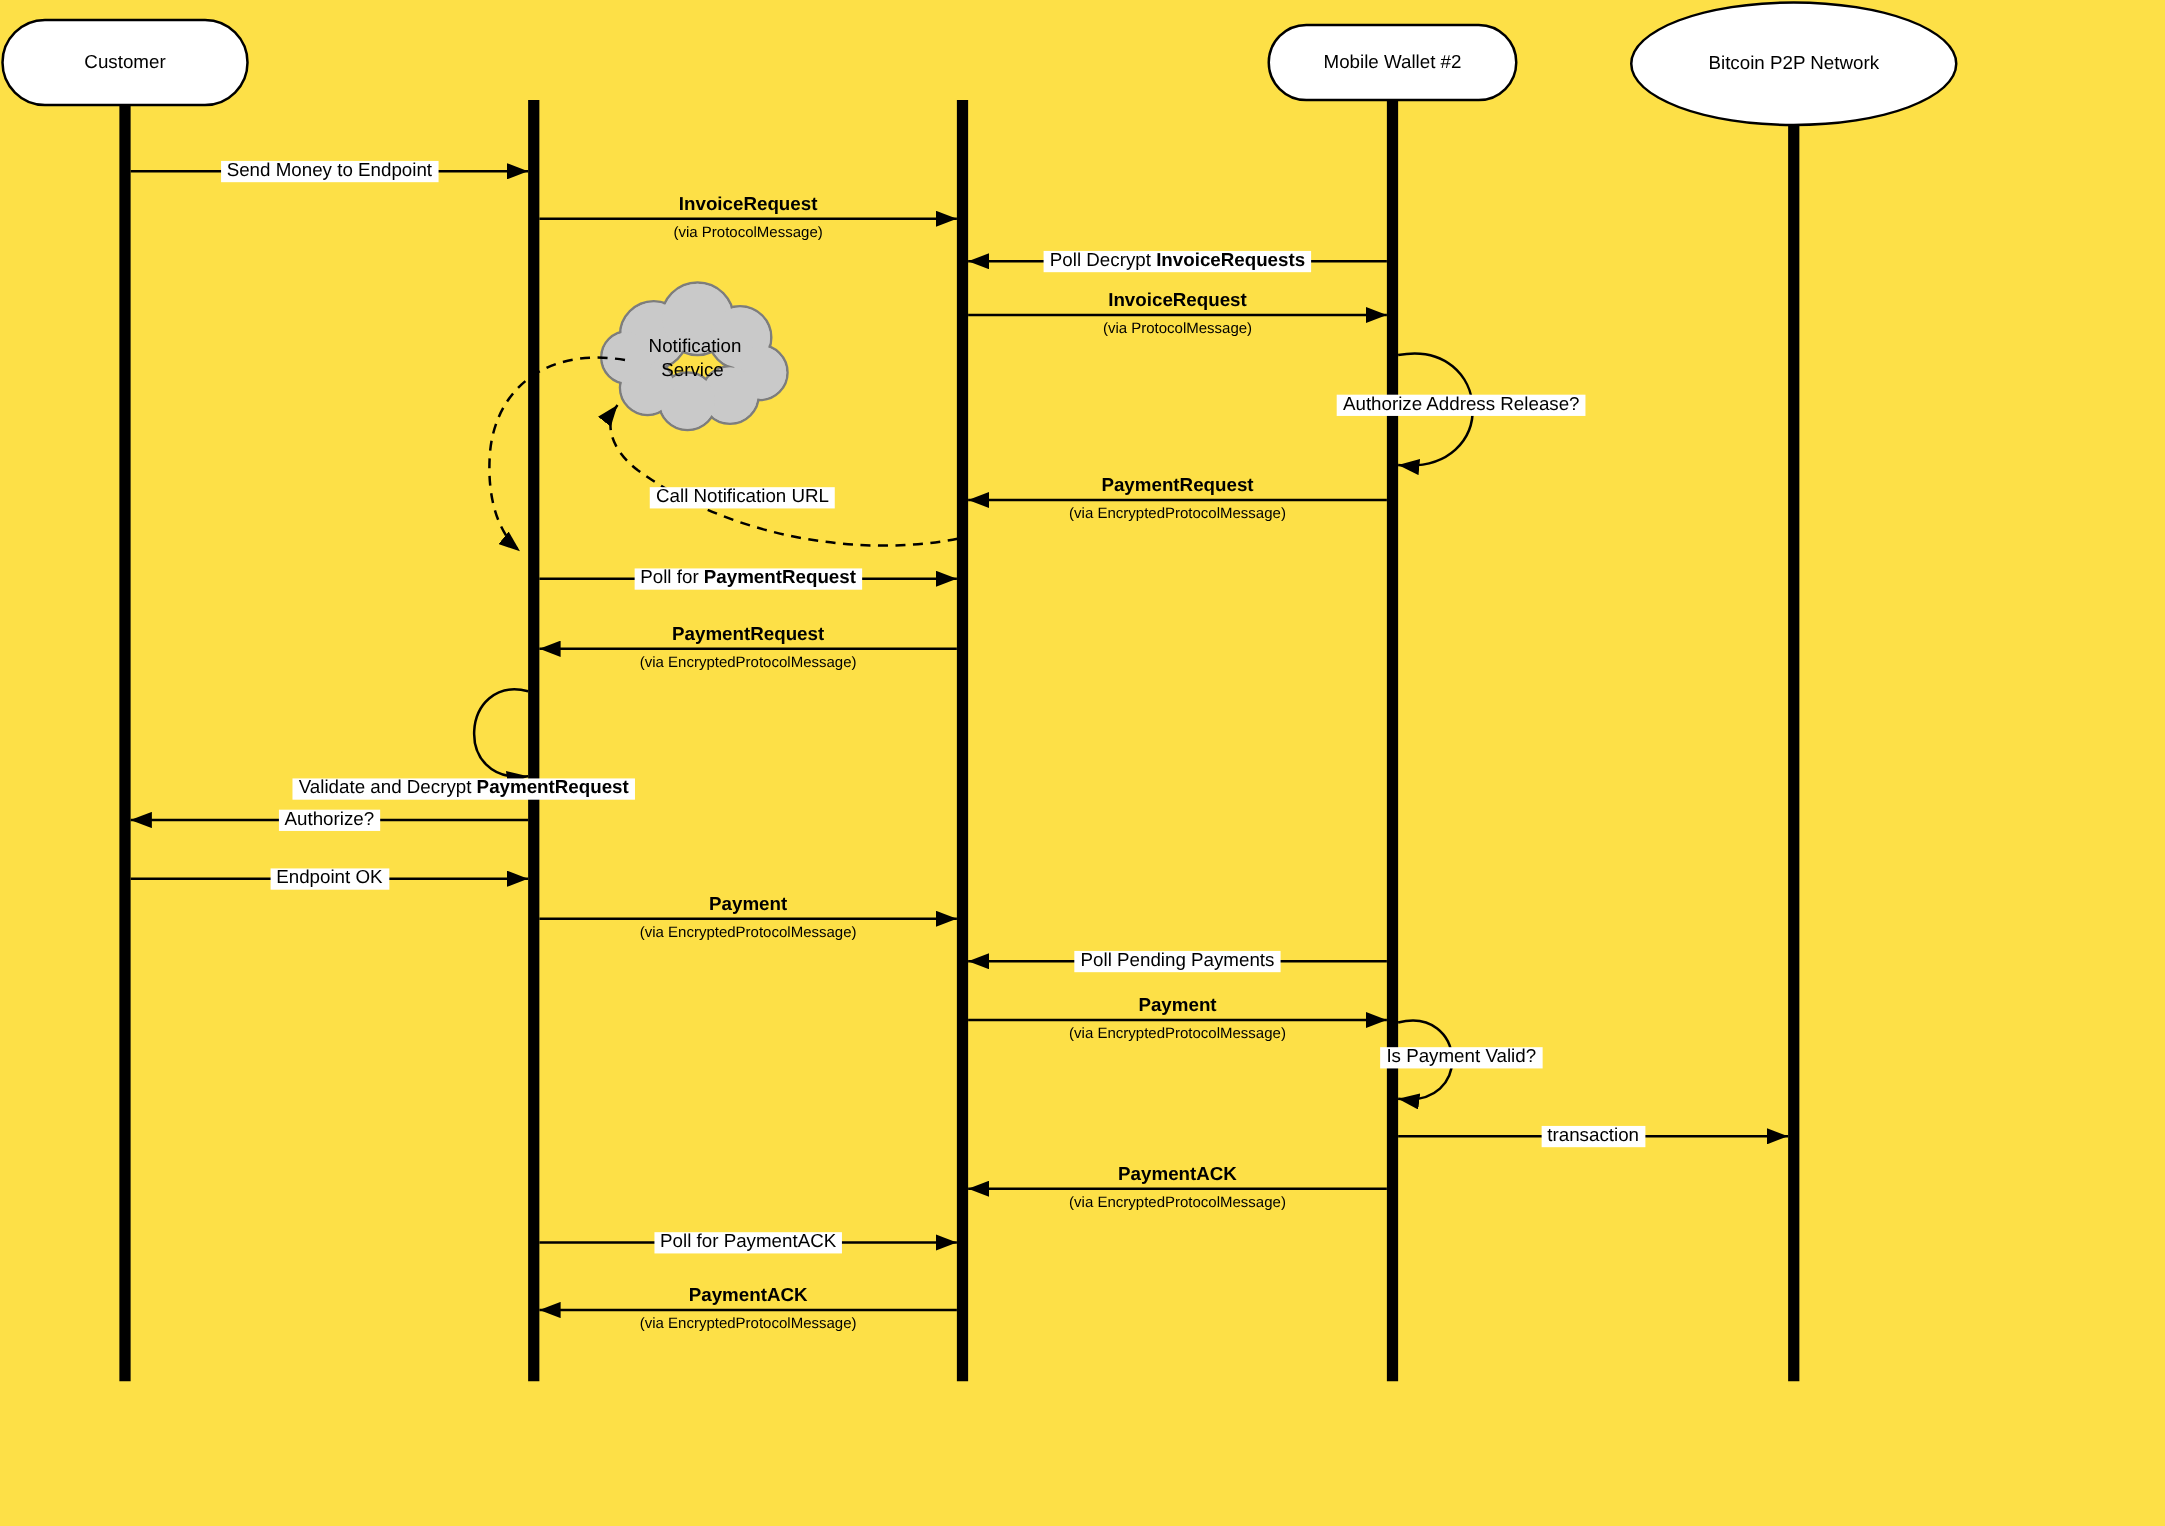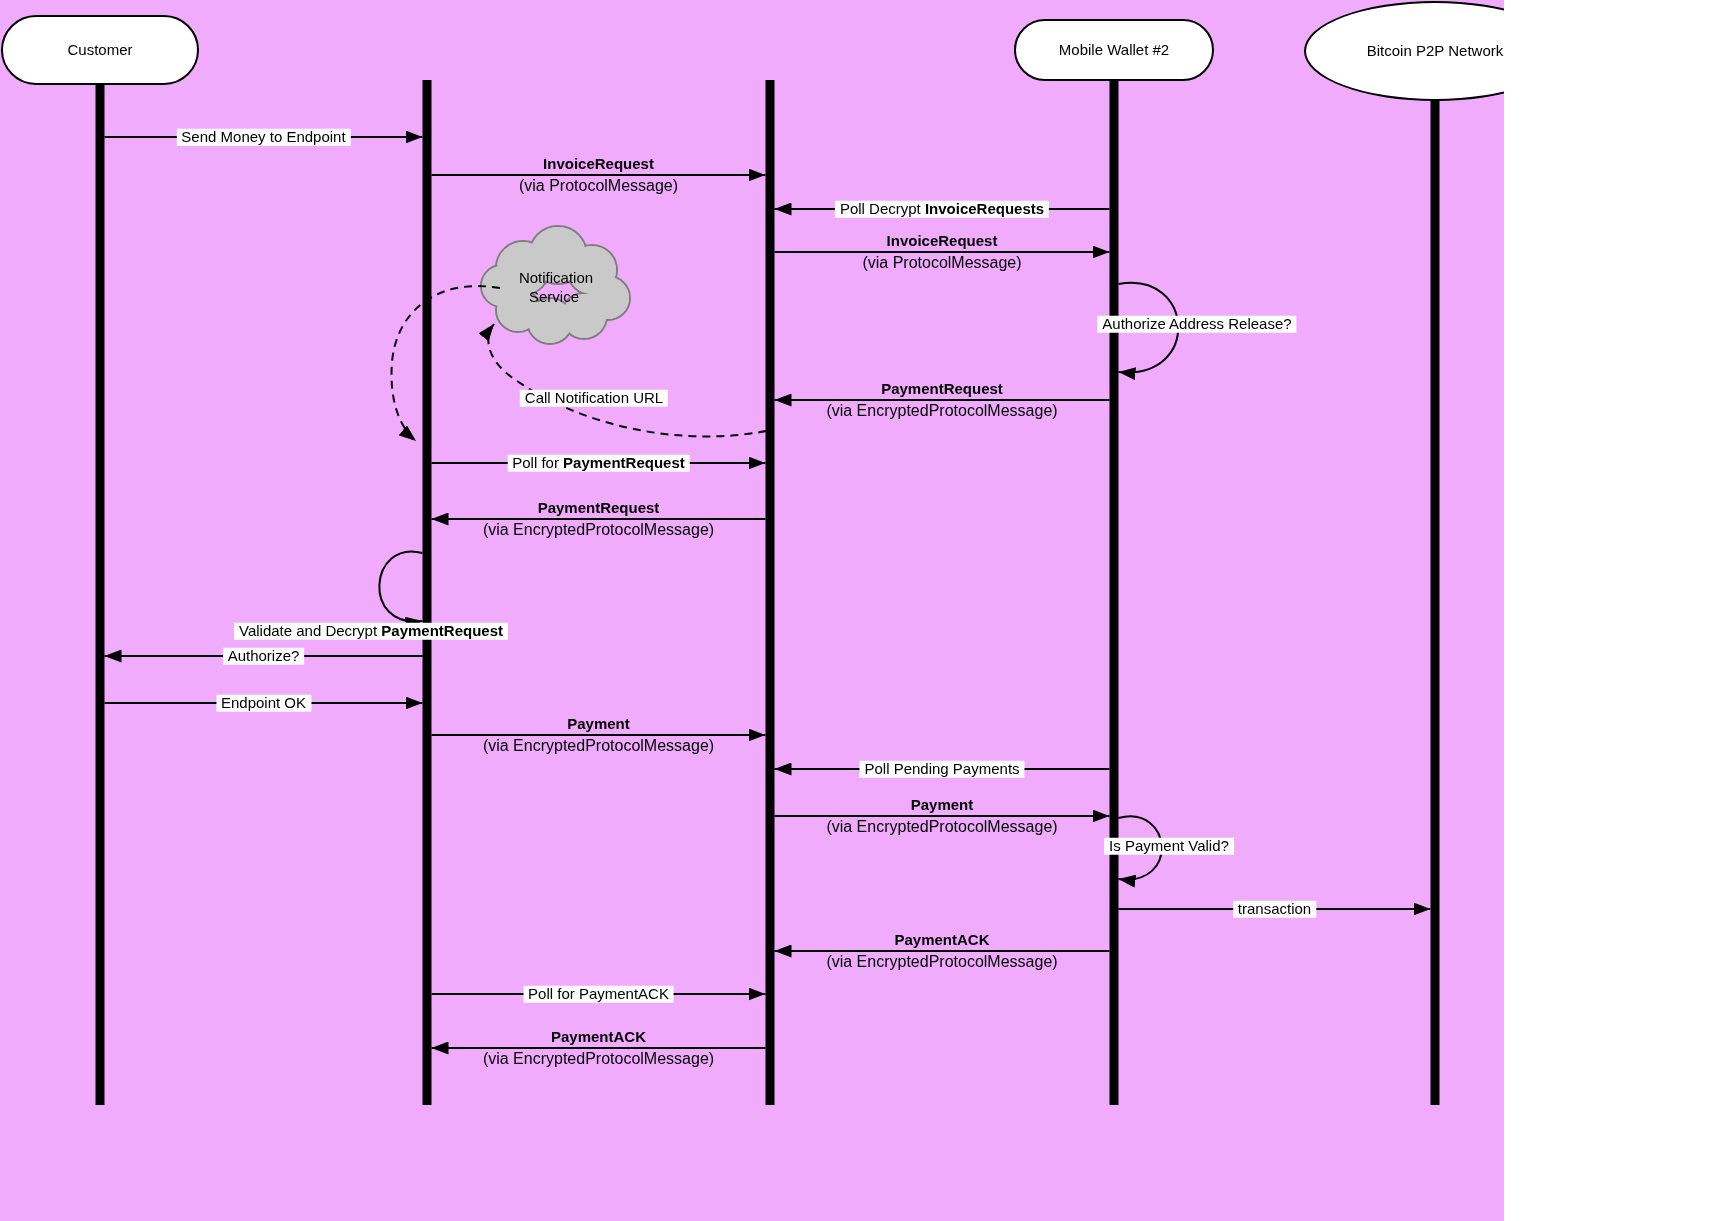--- a/index.html
+++ b/index.html
@@ -1,20 +1,20 @@
 <!DOCTYPE html>
 <html><head>
 <meta charset="utf-8">
 <style>
   html, body { margin: 0; padding: 0; background: #ffffff; }
   #stage {
     position: relative;
-    width: 1504px;
+    width: 1732px;
     height: 1221px;
-    background: #f0abfc;
+    background: #fde047;
     font-family: "Liberation Sans", "DejaVu Sans", sans-serif;
     color: #000;
     overflow: hidden;
   }
   #diagram-svg { position: absolute; left: 0; top: 0; }
   .actor {
     position: absolute;
     display: flex;
     align-items: center;
     justify-content: center;
@@ -32,21 +32,21 @@
     position: absolute;
     transform: translate(-50%, -50%);
     white-space: nowrap;
     font-size: 15px;
     line-height: 1.1;
     color: #000;
     z-index: 4;
   }
   .lbl.inline { background: #ffffff; padding: 0 5px; }
   .lbl.stackmain { font-weight: bold; }
-  .lbl.stacksub { font-size: 16px; }
+  .lbl.stacksub { font-size: 12px; }
   .lbl.cloudtxt { background: transparent; z-index: 5; }
   .lbl .b { font-weight: bold; }
 </style>
 </head>
 <body>
 
 <div id="stage">
   <svg id="diagram-svg" width="1732" height="1221" viewBox="0 0 1732 1221">
     <defs>
       <marker id="arrow" viewBox="0 0 17 13" refX="17" refY="6.5" markerWidth="17" markerHeight="13" orient="auto" markerUnits="userSpaceOnUse">
@@ -130,17 +130,17 @@
     <div class="lbl stacksub" style="left: 598.5px; top: 746px;"><span>(via EncryptedProtocolMessage)</span></div>
     <div class="lbl inline" style="left: 942px; top: 769px;"><span>Poll Pending Payments</span></div>
     <div class="lbl stackmain" style="left: 942px; top: 805px;"><span class="b">Payment</span></div>
     <div class="lbl stacksub" style="left: 942px; top: 827px;"><span>(via EncryptedProtocolMessage)</span></div>
     <div class="lbl inline" style="left: 1274.5px; top: 909px;"><span>transaction</span></div>
     <div class="lbl stackmain" style="left: 942px; top: 940px;"><span class="b">PaymentACK</span></div>
     <div class="lbl stacksub" style="left: 942px; top: 962px;"><span>(via EncryptedProtocolMessage)</span></div>
     <div class="lbl inline" style="left: 598.5px; top: 994px;"><span>Poll for PaymentACK</span></div>
     <div class="lbl stackmain" style="left: 598.5px; top: 1037px;"><span class="b">PaymentACK</span></div>
     <div class="lbl stacksub" style="left: 598.5px; top: 1059px;"><span>(via EncryptedProtocolMessage)</span></div>
-    <div class="lbl inline" style="left: 1197px; top: 324px;"><span>Authorize Address Release?</span></div>
+    <div class="lbl inline" style="left: 1169px; top: 324px;"><span>Authorize Address Release?</span></div>
     <div class="lbl inline" style="left: 371px; top: 587px; margin-top: 44px;"><span>Validate and Decrypt </span><span class="b">PaymentRequest</span></div>
     <div class="lbl inline" style="left: 1169px; top: 846px;"><span>Is Payment Valid?</span></div>
     <div class="lbl inline" style="left: 594px; top: 398px;"><span>Call Notification URL</span></div>
   </div>
 
 </body></html>

